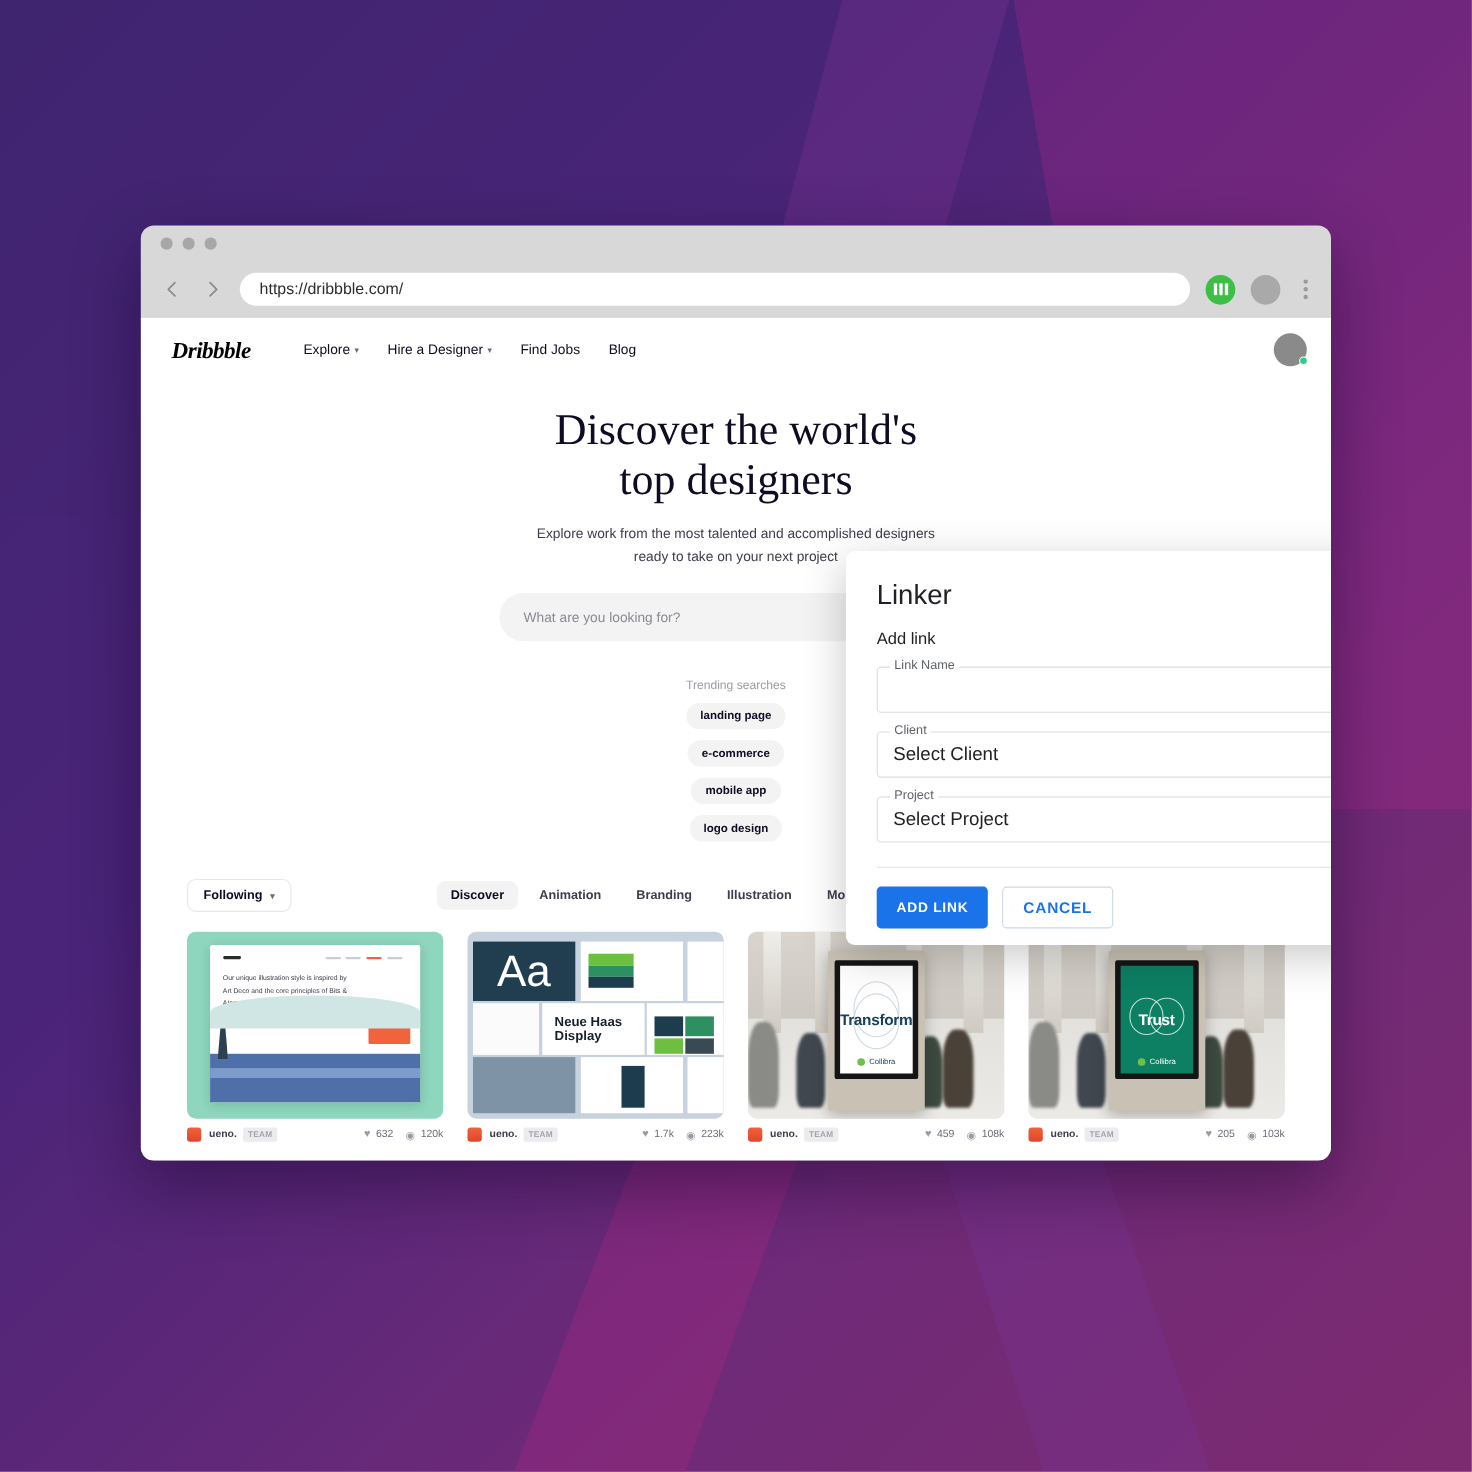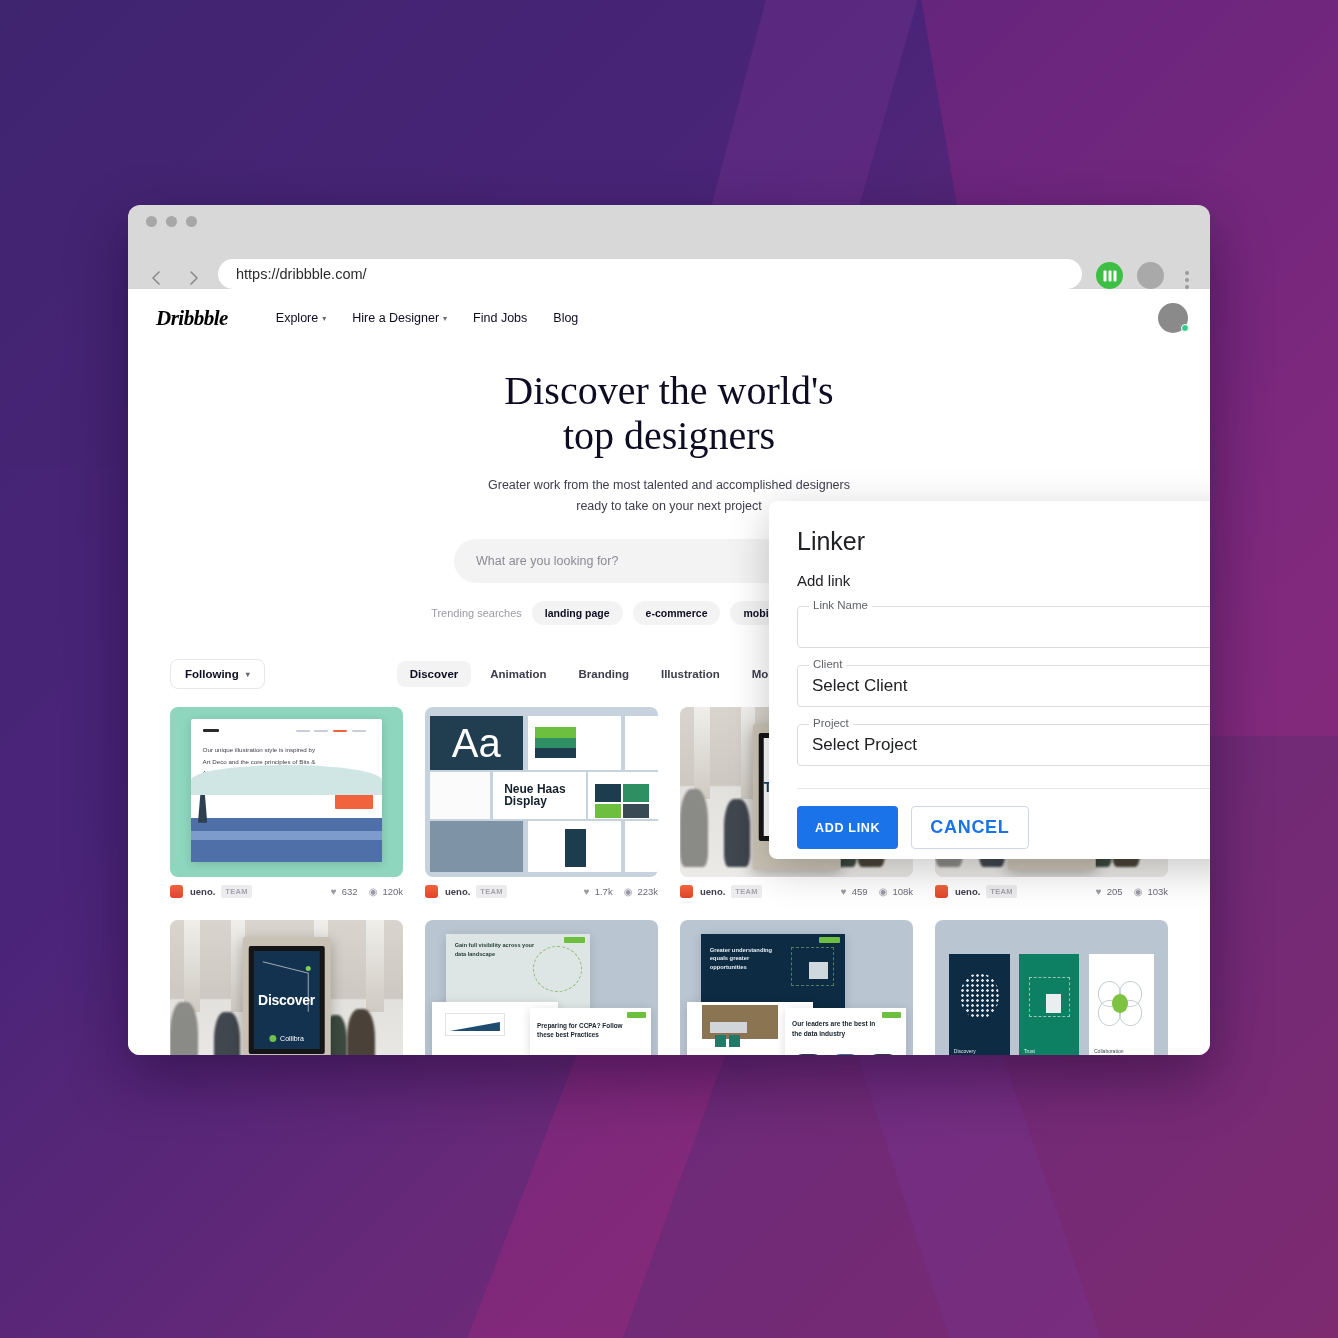--- a/index.html
+++ b/index.html
@@ -48,21 +48,21 @@
     background: #d8d8d8;
     border-radius: 12px;
     box-shadow: 0 22px 60px rgba(20,0,40,.45);
     overflow: hidden;
   }
   #titlebar { height: 32px; position: relative; }
   .dots { position: absolute; left: 18px; top: 11px; display: flex; gap: 9px; }
   .dot { width: 11px; height: 11px; border-radius: 50%; background: #a7a7a7; }
 
   #toolbar {
-    height: 52px; display: flex; align-items: flex-end;
+    height: 52px; display: flex; align-items: center;
     padding: 0 14px 0 18px; gap: 14px;
   }
   .navbtn {
     width: 22px; height: 22px; flex: none;
     display: flex; align-items: center; justify-content: center;
     color: #8b8b8b;
   }
   .navbtn svg { display: block; }
   #urlbar {
     flex: 1; height: 30px; background: #fff; border-radius: 15px;
@@ -130,23 +130,24 @@
   #hero .sub {
     margin-top: 16px; font-size: 12.5px; color: #3d3d4e; line-height: 1.7;
   }
   #searchbar {
     margin: 22px auto 0; width: 430px; height: 44px;
     background: #f3f3f4; border-radius: 22px;
     display: flex; align-items: center; padding: 0 22px;
     font-size: 12.5px; color: #8a8a95;
   }
   #trending {
-    margin-top: 18px; display: flex; align-items: center;
+    margin-top: 34px; display: flex; align-items: center;
     justify-content: center; gap: 10px;
     font-size: 11px;
+    flex-direction: column;
   }
   #trending .tl { color: #9a9aa5; }
   .pill {
     background: #f3f3f4; border-radius: 13px;
     padding: 6px 13px; color: #0d0c22; font-weight: bold; font-size: 10.5px;
   }
 
   
   #filters {
     margin-top: 34px; padding: 0 42px;
@@ -262,21 +263,21 @@
   #linker-actions { margin-top: 17px; display: flex; gap: 13px; }
   #add-link-btn {
     background: #1a73e8; color: #fff; border: none;
     border-radius: 4px; padding: 10px 18px;
     font-size: 12.5px; font-weight: bold; letter-spacing: .7px;
     font-family: "Liberation Sans", sans-serif;
   }
   #cancel-btn {
     background: #fff; color: #1a73e8;
     border: 1px solid #cfd8e6; border-radius: 4px;
-    padding: 10px 18px; font-size: 18px; font-weight: bold; letter-spacing: .7px;
+    padding: 10px 18px; font-size: 14px; font-weight: bold; letter-spacing: .7px;
     font-family: "Liberation Sans", sans-serif;
   }
 </style>
 </head>
 <body>
 
 <div id="backdrop">
   <div class="ray ray-a"></div>
   <div class="ray ray-b"></div>
   <div class="ray ray-c"></div>
@@ -341,21 +342,21 @@
         <span class="online"></span>
       </span>
     </div>
 
     <div id="hero">
       <h1>
         <span>Discover the world's</span><br>
         <span>top designers</span>
       </h1>
       <div class="sub">
-        <span>Greater work from the most talented and accomplished designers</span><br>
+        <span>Explore work from the most talented and accomplished designers</span><br>
         <span>ready to take on your next project</span>
       </div>
       <div id="searchbar">
         <span>What are you looking for?</span>
       </div>
       <div id="trending">
         <span class="tl">Trending searches</span>
         <span class="pill">landing page</span>
         <span class="pill">e-commerce</span>
         <span class="pill">mobile app</span>

